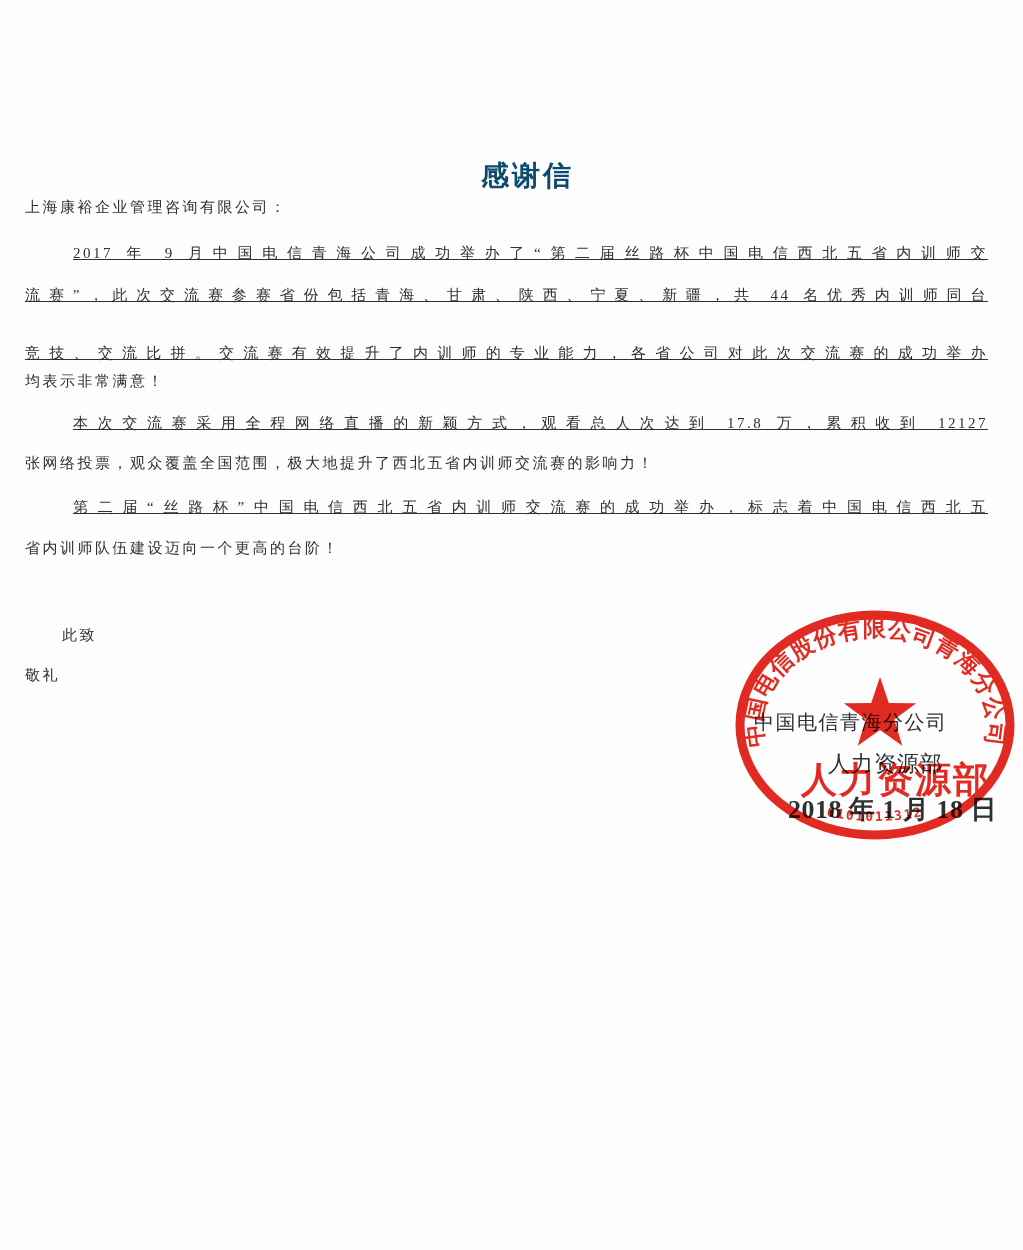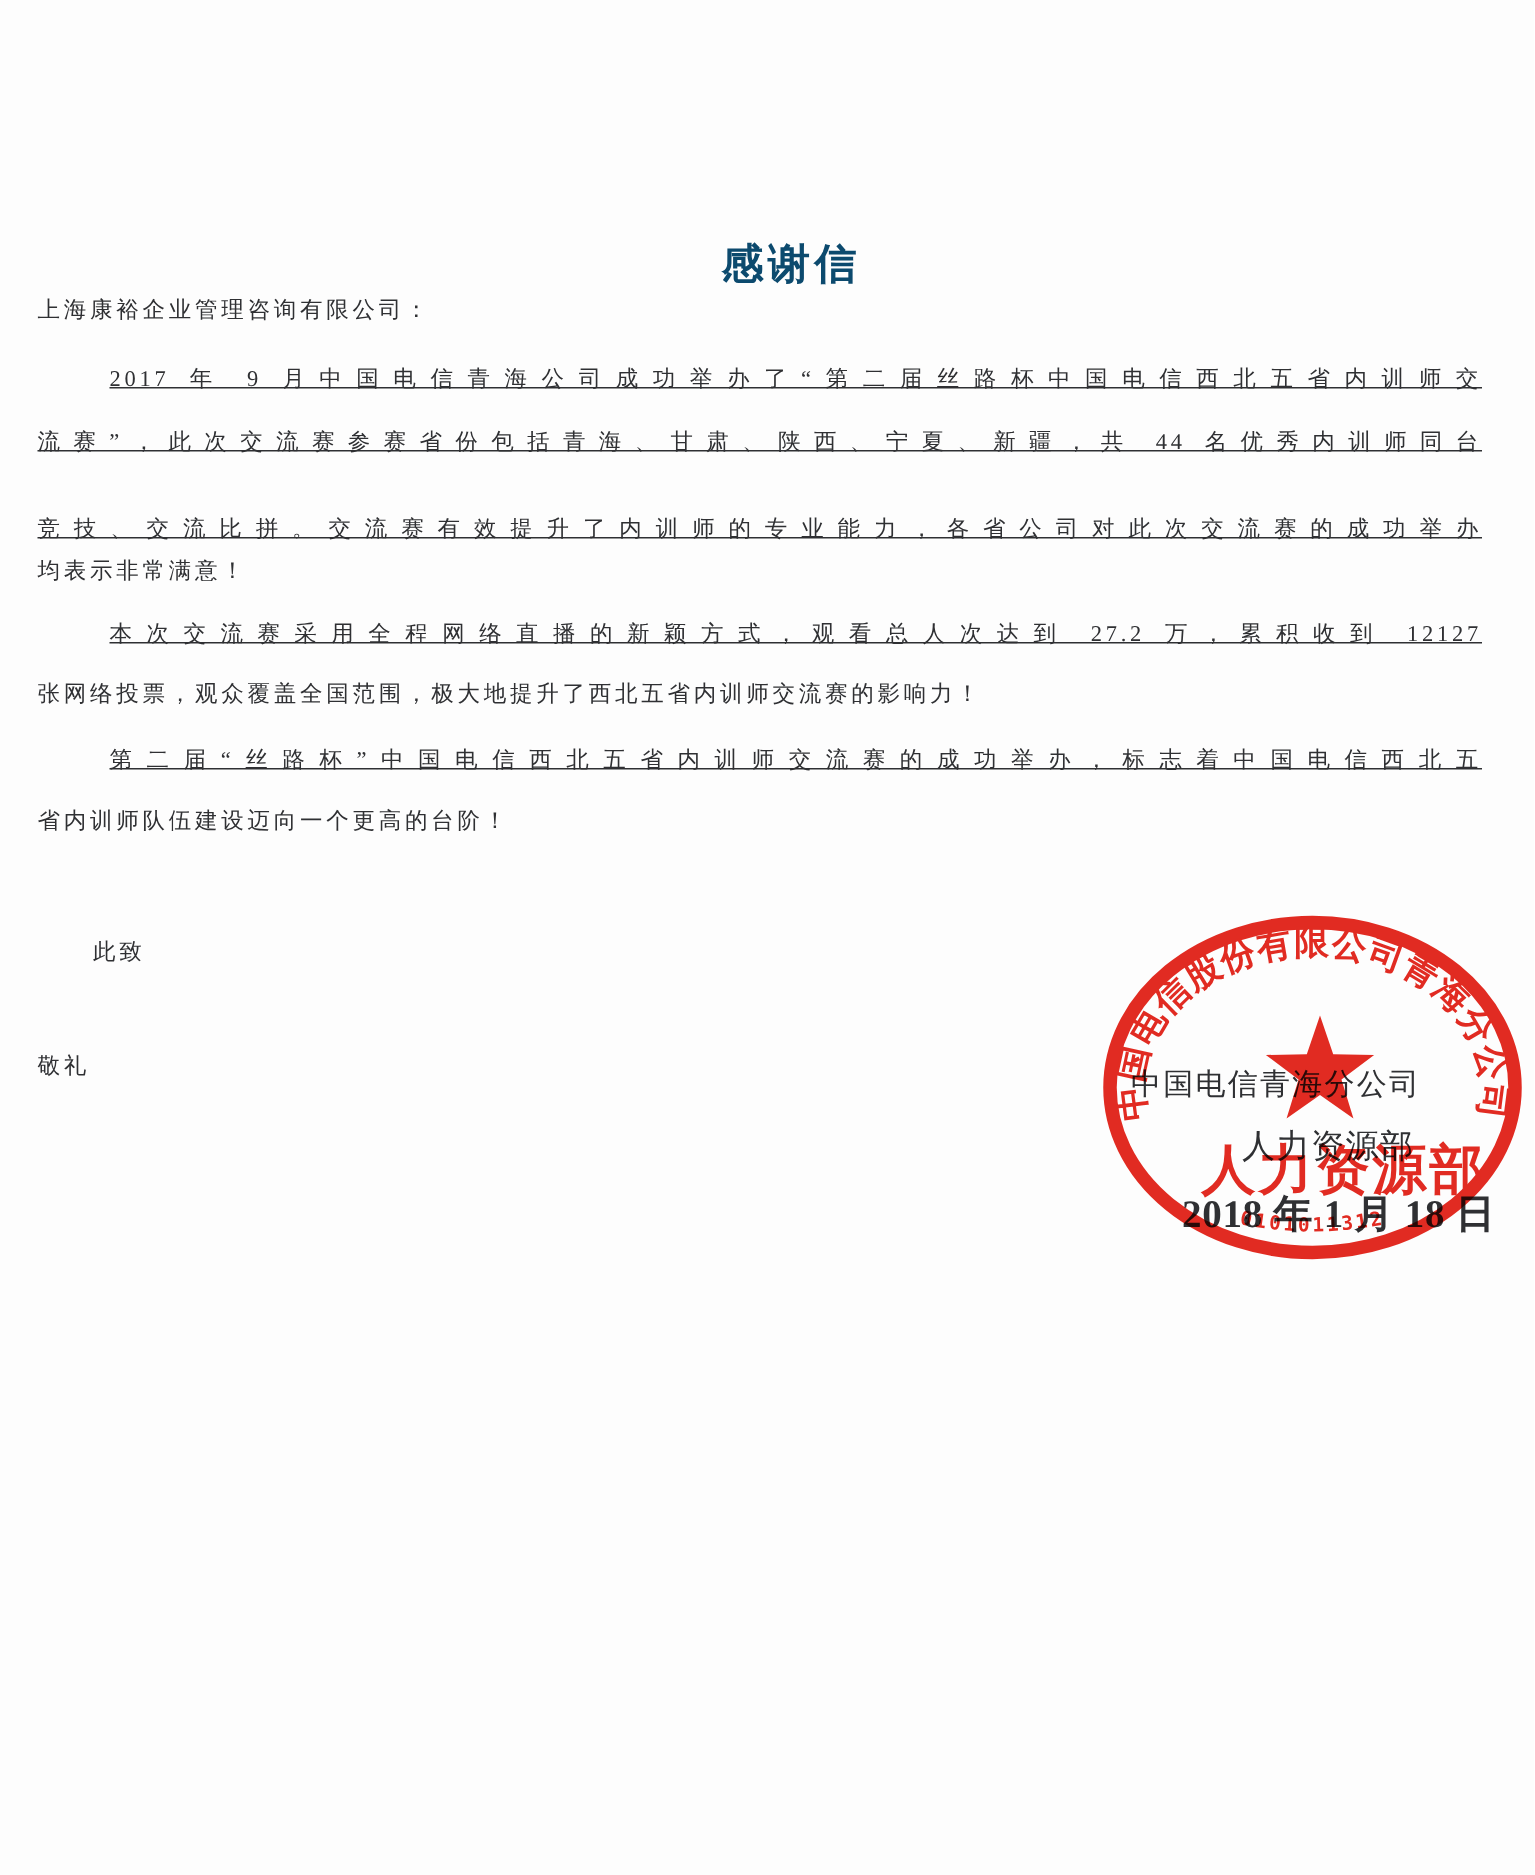--- a/index.html
+++ b/index.html
@@ -36,21 +36,21 @@
   }
   .line.justify {
     white-space: normal;
     text-align: justify;
     text-align-last: justify;
     text-justify: inter-character;
     text-decoration: underline;
   }
   .line.indent { padding-left: 48px; box-sizing: border-box; }
   .salute-cizhi { left: 62px; }
-  .salute-jingli { left: 25px; margin-top: 36px; }
+  .salute-jingli { left: 25px; }
   .closing-org {
     position: absolute; left: 754px; top: 709px;
     font-size: 20px; letter-spacing: 1.5px; white-space: nowrap;
   }
   .closing-dept {
     position: absolute; left: 828px; top: 749px;
     font-size: 22px; letter-spacing: 1px; white-space: nowrap;
   }
   .closing-date {
     position: absolute; left: 788px; top: 792px;
@@ -95,21 +95,21 @@
 <div class="page">
 
   <h1 class="title">感谢信</h1>
 
   <div class="line" style="top:194px">上海康裕企业管理咨询有限公司：</div>
 
   <div class="line justify indent" style="top:240px">2017 年 9 月中国电信青海公司成功举办了“第二届丝路杯中国电信西北五省内训师交</div>
   <div class="line justify" style="top:282px">流赛”，此次交流赛参赛省份包括青海、甘肃、陕西、宁夏、新疆，共 44 名优秀内训师同台</div>
   <div class="line justify" style="top:340px">竞技、交流比拼。交流赛有效提升了内训师的专业能力，各省公司对此次交流赛的成功举办</div>
   <div class="line" style="top:368px">均表示非常满意！</div>
-  <div class="line justify indent" style="top:410px">本次交流赛采用全程网络直播的新颖方式，观看总人次达到 27.2 万，累积收到 12127</div>
+  <div class="line justify indent" style="top:410px">本次交流赛采用全程网络直播的新颖方式，观看总人次达到 17.8 万，累积收到 12127</div>
   <div class="line" style="top:450px">张网络投票，观众覆盖全国范围，极大地提升了西北五省内训师交流赛的影响力！</div>
   <div class="line" style="top:535px">省内训师队伍建设迈向一个更高的台阶！</div>
   <div class="line justify indent" style="top:494px">第二届“丝路杯”中国电信西北五省内训师交流赛的成功举办，标志着中国电信西北五</div>
 
   <div class="line salute-cizhi" style="top:622px">此致</div>
   <div class="line salute-jingli" style="top:662px">敬礼</div>
 
   <div class="closing-org">中国电信青海分公司</div>
   <div class="closing-dept">人力资源部</div>
   <div class="closing-date">2018 年 1 月 18 日</div>

